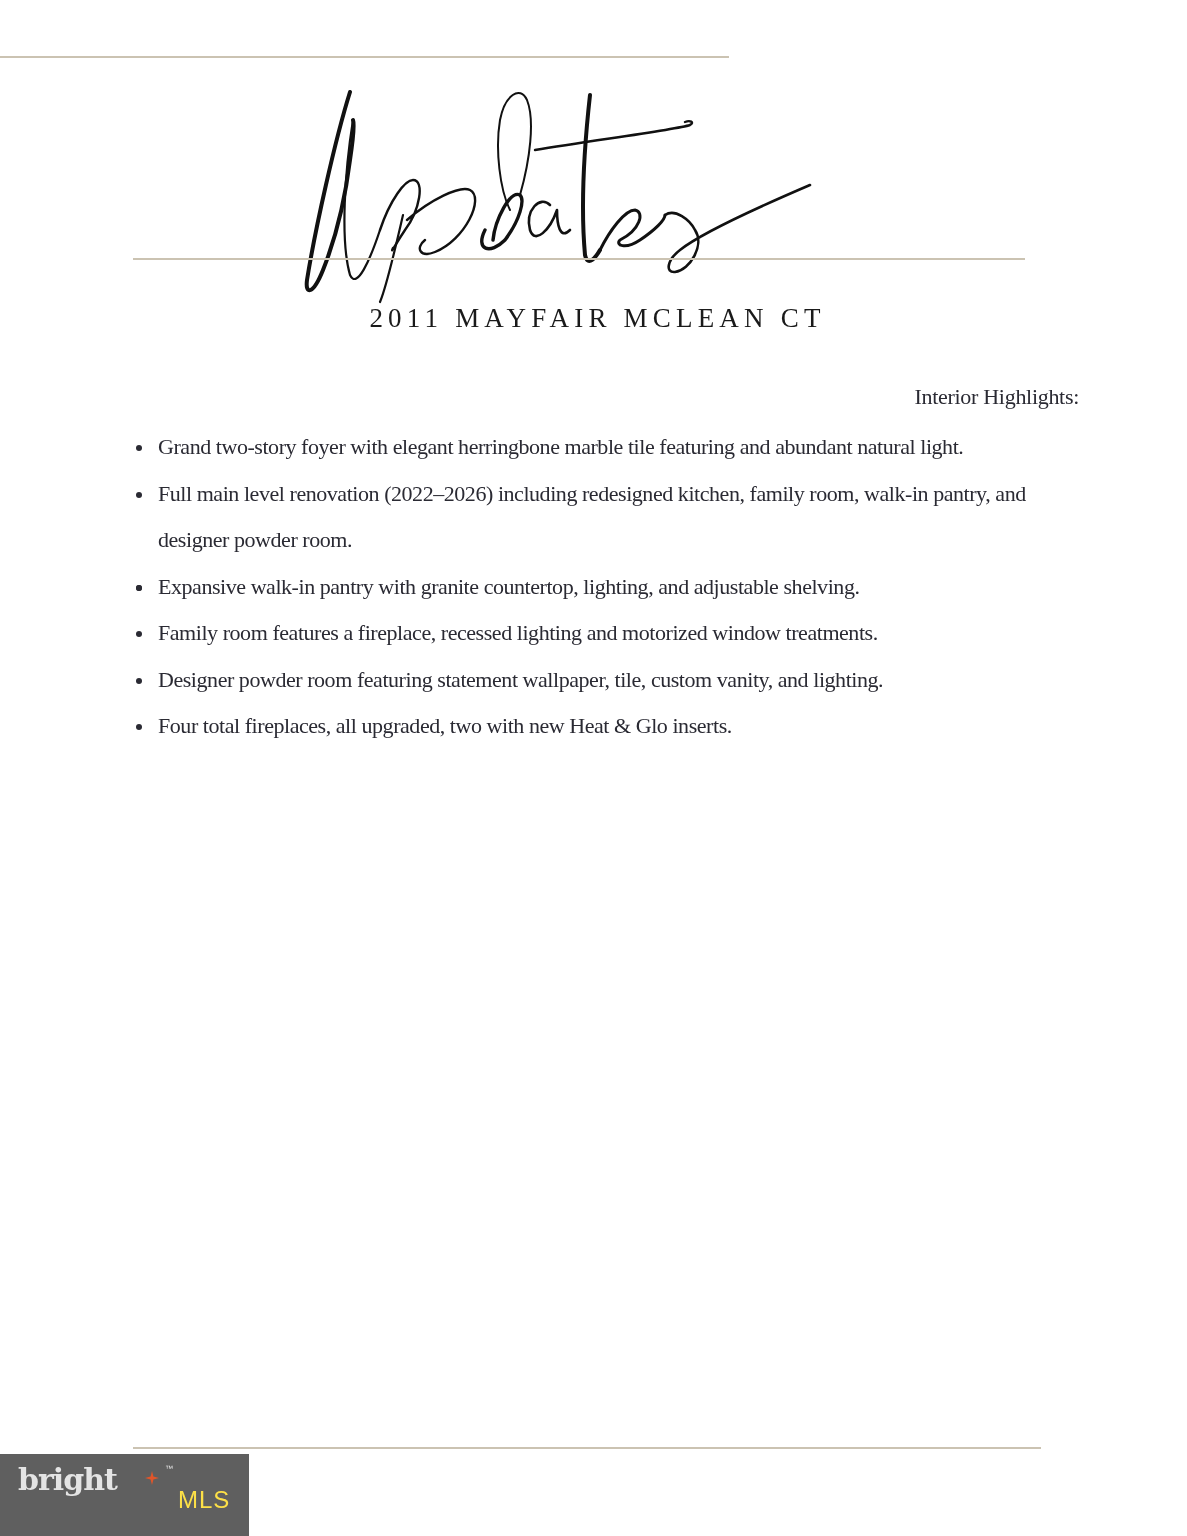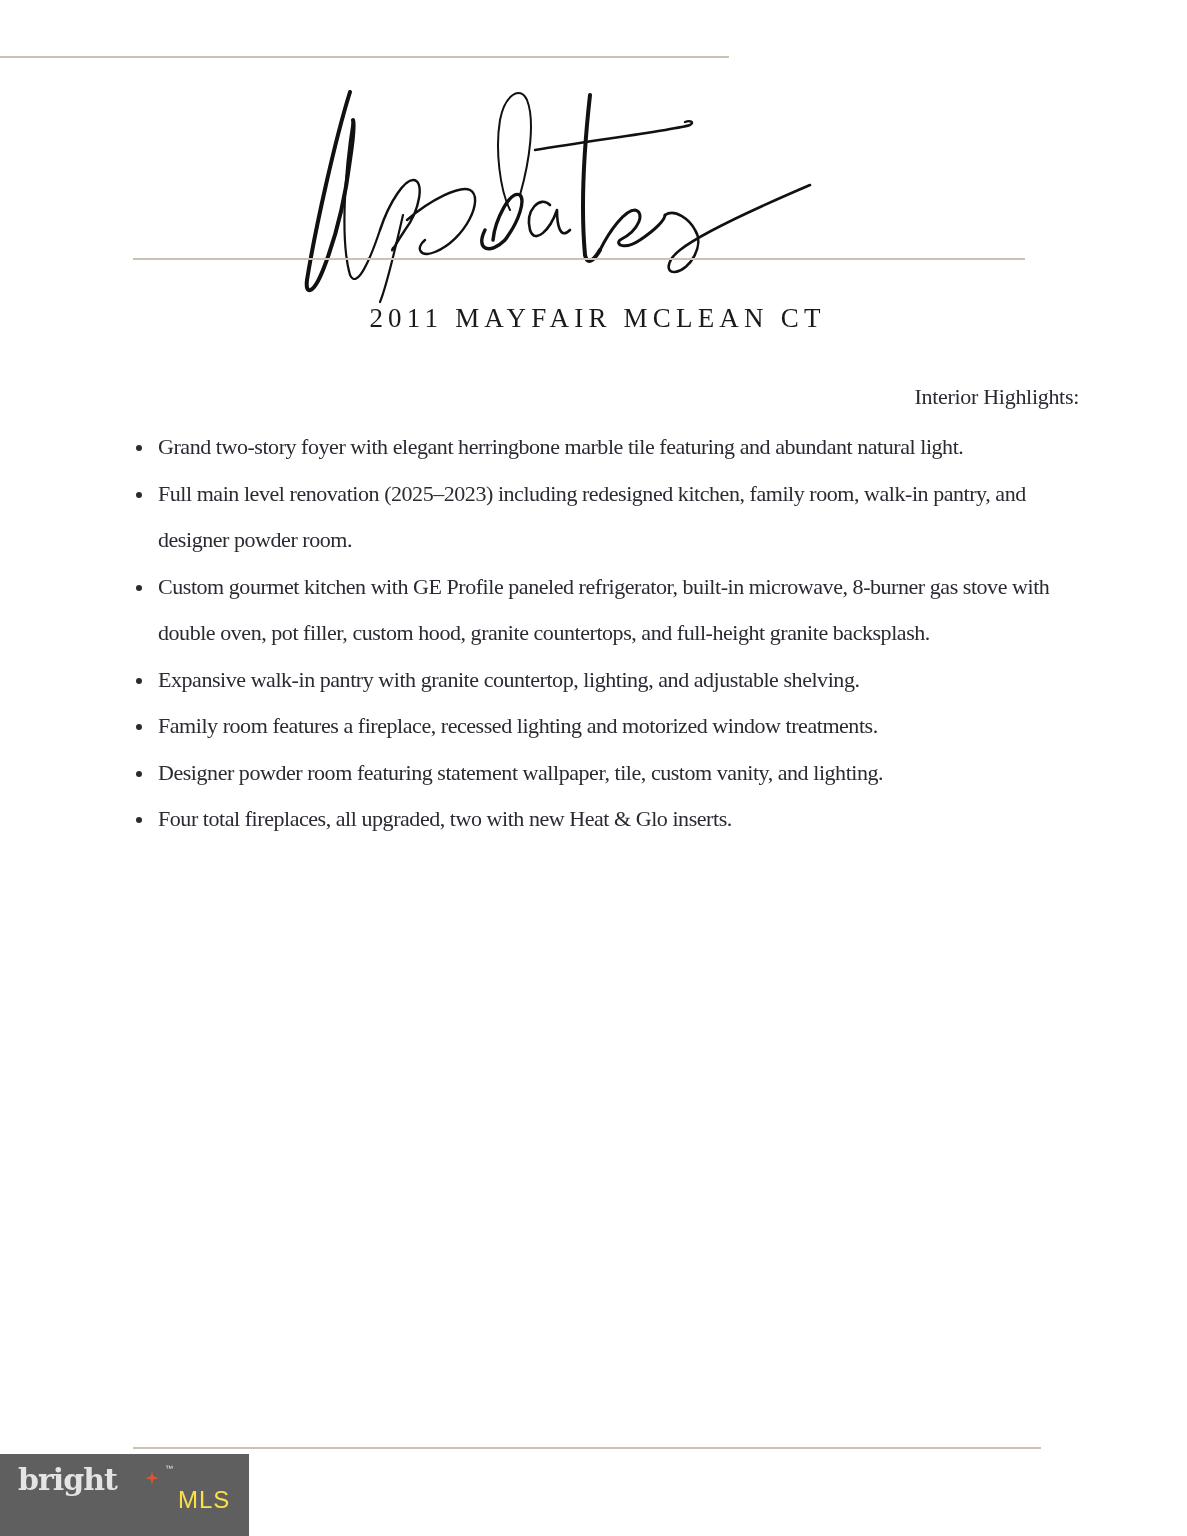--- a/index.html
+++ b/index.html
@@ -159,22 +159,22 @@
 </div>
 
 <div class="rule rule-mid"></div>
 
 <div class="address">2011 MAYFAIR MCLEAN CT</div>
 
 <div class="content">
   <p class="section-heading">Interior Highlights:</p>
   <ul class="highlights">
     <li><span class="bullet"></span><span>Grand two-story foyer with elegant herringbone marble tile featuring and abundant natural light.</span></li>
-    <li><span class="bullet"></span><span>Full main level renovation (2025–2023) including redesigned kitchen, family room, walk-in pantry, and designer powder room.</span></li>
-    <li><span class="bullet"></span><span>Custom gourmet kitchen with GE Profile paneled refrigerator, built-in microwave, 8-burner gas stove with double oven, pot filler, custom hood, granite countertops, and full-height granite backsplash.</span></li>
+    <li><span class="bullet"></span><span>Full main level renovation (2022–2026) including redesigned kitchen, family room, walk-in pantry, and designer powder room.</span></li>
+    <li><span class="bullet"></span></li>
     <li><span class="bullet"></span><span>Expansive walk-in pantry with granite countertop, lighting, and adjustable shelving.</span></li>
     <li><span class="bullet"></span><span>Family room features a fireplace, recessed lighting and motorized window treatments.</span></li>
     <li><span class="bullet"></span><span>Designer powder room featuring statement wallpaper, tile, custom vanity, and lighting.</span></li>
     <li><span class="bullet"></span><span>Four total fireplaces, all upgraded, two with new Heat &amp; Glo inserts.</span></li>
   </ul>
 </div>
 
 <div class="rule rule-bottom"></div>
 
 <div class="brand-badge">

